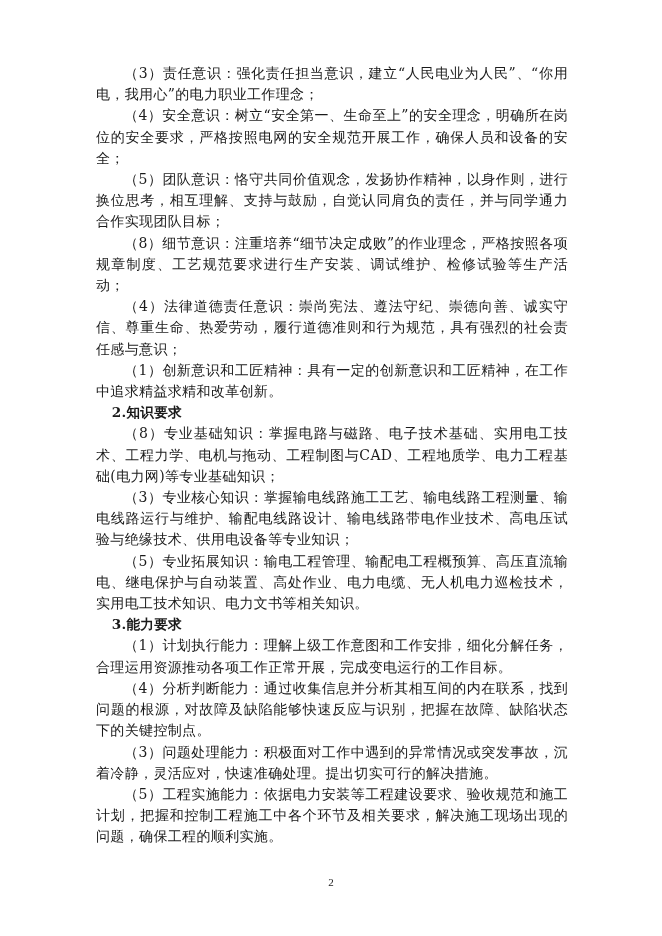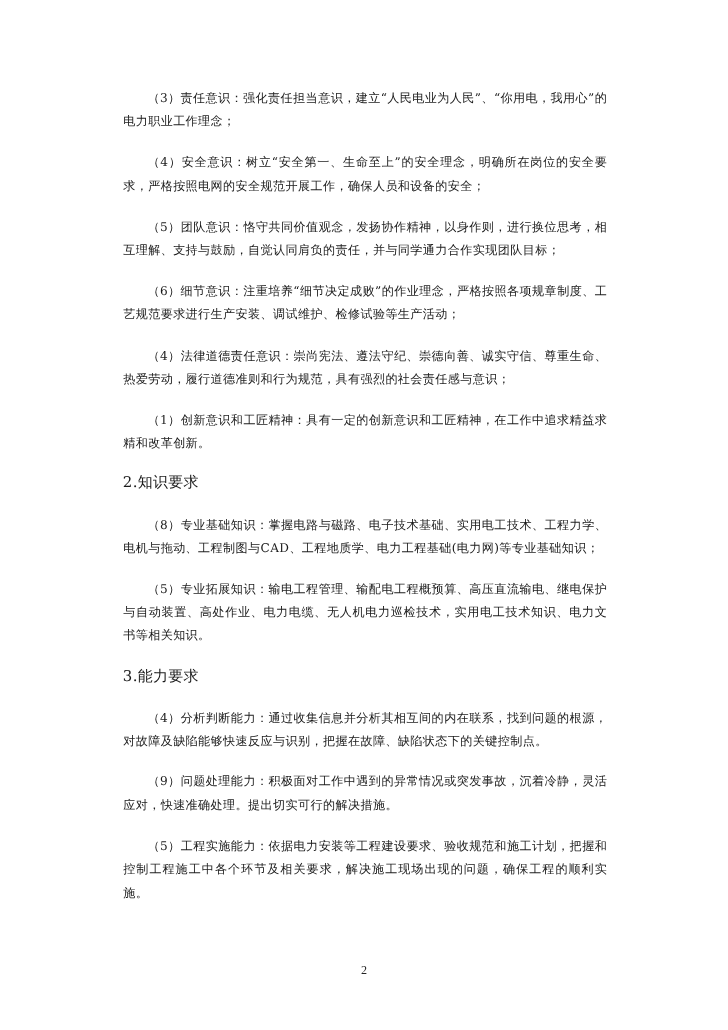--- a/index.html
+++ b/index.html
@@ -15,34 +15,34 @@
       font-family: "DejaVu Serif", "Liberation Serif", serif;
       color: #1a1a1a;
     }
     .page {
       position: absolute;
       left: 96px;
       top: 63px;
       width: 472px;
     }
     .para {
-      font-size: 11px;
+      font-size: 14px;
       line-height: 21.2px;
-      margin: 16px;
+      margin: 0;
       text-indent: 2em;
       text-align: justify;
       letter-spacing: 0.35px;
       word-break: break-all;
     }
     .heading {
       font-size: 13.6px;
       line-height: 21.2px;
       margin: 0;
       text-indent: 1.15em;
-      font-weight: normal;
+      font-weight: bold;
       letter-spacing: 0.3px;
     }
     .page-number {
       position: absolute;
       left: 0;
       width: 662px;
       top: 876px;
       text-align: center;
       font-size: 11px;
       font-family: "Liberation Serif", serif;
@@ -50,28 +50,30 @@
     }
   </style>
 </head>
 <body>
 
 <div class="page">
 
   <p class="para">（3）责任意识：强化责任担当意识，建立“人民电业为人民”、“你用电，我用心”的电力职业工作理念；</p>
   <p class="para">（4）安全意识：树立“安全第一、生命至上”的安全理念，明确所在岗位的安全要求，严格按照电网的安全规范开展工作，确保人员和设备的安全；</p>
   <p class="para">（5）团队意识：恪守共同价值观念，发扬协作精神，以身作则，进行换位思考，相互理解、支持与鼓励，自觉认同肩负的责任，并与同学通力合作实现团队目标；</p>
-  <p class="para">（6）细节意识：注重培养“细节决定成败”的作业理念，严格按照各项规章制度、工艺规范要求进行生产安装、调试维护、检修试验等生产活动；</p>
+  <p class="para">（8）细节意识：注重培养“细节决定成败”的作业理念，严格按照各项规章制度、工艺规范要求进行生产安装、调试维护、检修试验等生产活动；</p>
   <p class="para">（4）法律道德责任意识：崇尚宪法、遵法守纪、崇德向善、诚实守信、尊重生命、热爱劳动，履行道德准则和行为规范，具有强烈的社会责任感与意识；</p>
   <p class="para">（1）创新意识和工匠精神：具有一定的创新意识和工匠精神，在工作中追求精益求精和改革创新。</p>
 
   <p class="heading">2.知识要求</p>
   <p class="para">（8）专业基础知识：掌握电路与磁路、电子技术基础、实用电工技术、工程力学、电机与拖动、工程制图与CAD、工程地质学、电力工程基础(电力网)等专业基础知识；</p>
+  <p class="para">（3）专业核心知识：掌握输电线路施工工艺、输电线路工程测量、输电线路运行与维护、输配电线路设计、输电线路带电作业技术、高电压试验与绝缘技术、供用电设备等专业知识；</p>
   <p class="para">（5）专业拓展知识：输电工程管理、输配电工程概预算、高压直流输电、继电保护与自动装置、高处作业、电力电缆、无人机电力巡检技术，实用电工技术知识、电力文书等相关知识。</p>
 
   <p class="heading">3.能力要求</p>
+  <p class="para">（1）计划执行能力：理解上级工作意图和工作安排，细化分解任务，合理运用资源推动各项工作正常开展，完成变电运行的工作目标。</p>
   <p class="para">（4）分析判断能力：通过收集信息并分析其相互间的内在联系，找到问题的根源，对故障及缺陷能够快速反应与识别，把握在故障、缺陷状态下的关键控制点。</p>
-  <p class="para">（9）问题处理能力：积极面对工作中遇到的异常情况或突发事故，沉着冷静，灵活应对，快速准确处理。提出切实可行的解决措施。</p>
+  <p class="para">（3）问题处理能力：积极面对工作中遇到的异常情况或突发事故，沉着冷静，灵活应对，快速准确处理。提出切实可行的解决措施。</p>
   <p class="para">（5）工程实施能力：依据电力安装等工程建设要求、验收规范和施工计划，把握和控制工程施工中各个环节及相关要求，解决施工现场出现的问题，确保工程的顺利实施。</p>
 
 </div>
 
 <div class="page-number">2</div>
 
 </body></html>

